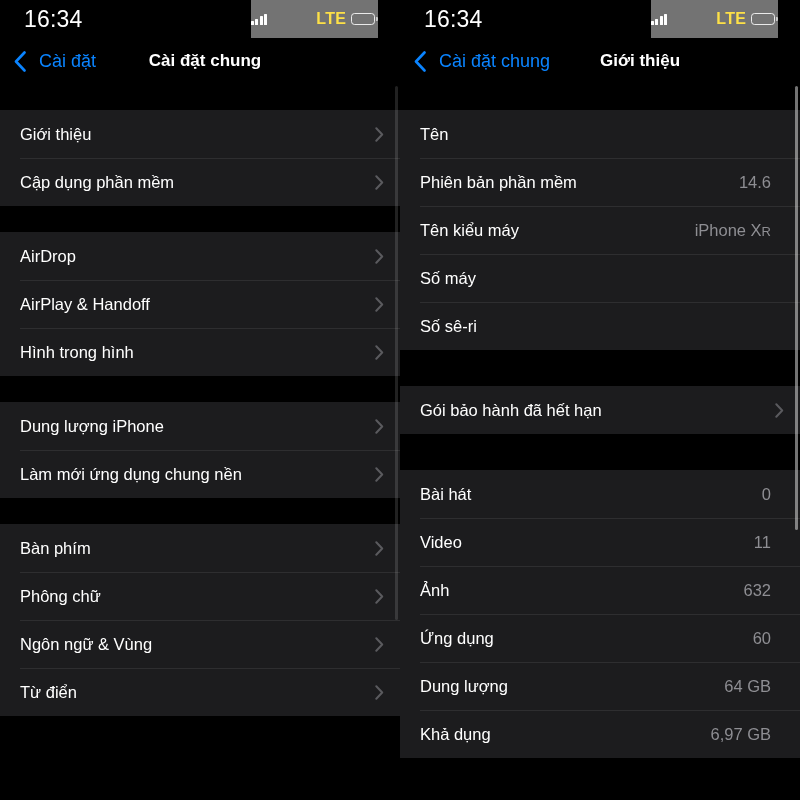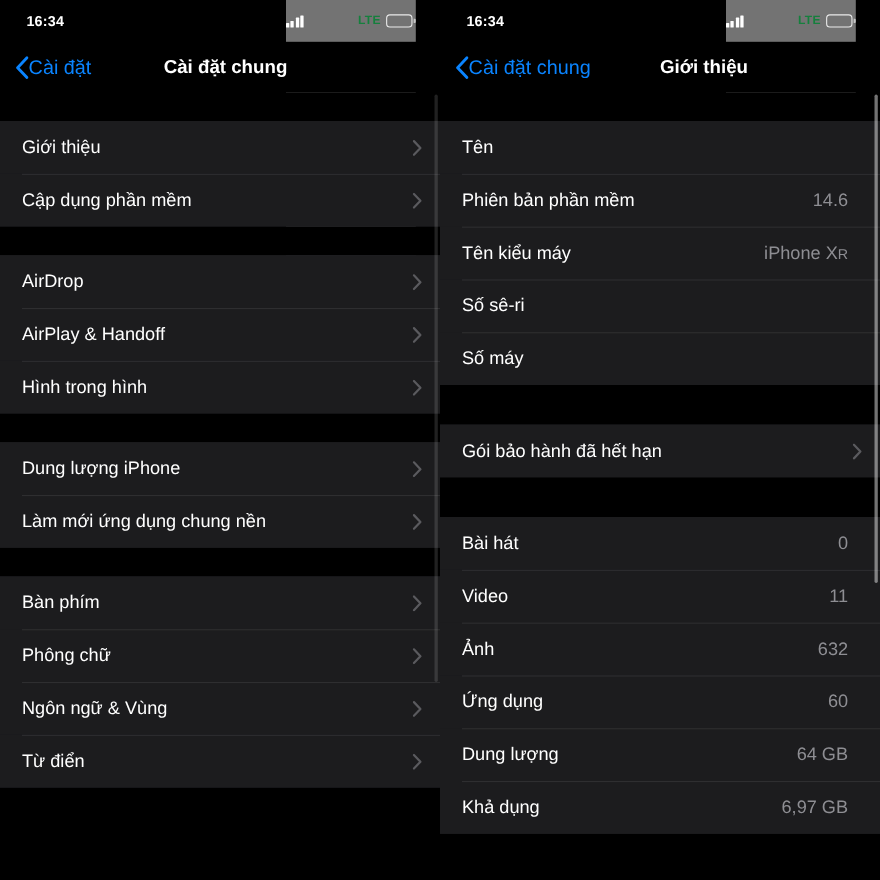--- a/index.html
+++ b/index.html
@@ -19,30 +19,30 @@
   }
 
   
   .statusbar {
     height:38px;
     display:flex; align-items:center; justify-content:space-between;
     padding:0 22px 0 24px;
     background:#000;
   }
   .sb-time {
-    color:#fff; font-size:13px; font-weight:700; letter-spacing:0.2px;
+    color:#fff; font-size:23px; font-weight:400; letter-spacing:0.2px;
   }
   .sb-right { display:flex; align-items:center; gap:5px; }
   .bars { display:flex; align-items:flex-end; gap:1.5px; height:11px; }
   .bars i { display:block; width:3px; background:#fff; border-radius:0.5px; }
   .bars i:nth-child(1){ height:4px; }
   .bars i:nth-child(2){ height:6px; }
   .bars i:nth-child(3){ height:8.5px; }
   .bars i:nth-child(4){ height:11px; }
-  .lte { color:#15803d; font-size:11px; font-weight:600; letter-spacing:0.3px;padding-left:44px; }
+  .lte { color:#fde047; font-size:16px; font-weight:600; letter-spacing:0.3px;padding-left:44px; }
   .battery { display:flex; align-items:center; gap:1px; }
   .batt-body {
     width:24px; height:12px;
     border:1.4px solid rgba(255,255,255,0.85);
     border-radius:3.5px;
     padding:1.2px;
   }
   .batt-fill { height:100%; background:#fff; border-radius:1.8px; }
   .batt-cap {
     width:1.8px; height:4.5px;
@@ -52,21 +52,21 @@
 
   
   .navbar {
     height:46px;
     display:flex; align-items:center;
     position:relative;
     background:#000;
     padding:0 14px;
   }
   .back {
-    display:flex; align-items:center; gap:0;
+    display:flex; align-items:center; gap:13px;
     color:#0a84ff;
     cursor:pointer;
     z-index:2;
   }
   .back svg { display:block; }
   .back-label {
     font-size:18px;
     color:#0a84ff;
     white-space:nowrap;
   }
@@ -317,24 +317,24 @@
           </div>
           <div class="row">
             <span class="row-label">Phiên bản phần mềm</span>
             <span class="row-value">14.6</span>
           </div>
           <div class="row">
             <span class="row-label">Tên kiểu máy</span>
             <span class="row-value">iPhone X<span class="smallcap">R</span></span>
           </div>
           <div class="row">
+            <span class="row-label">Số máy</span>
+          </div>
+          <div class="row">
             <span class="row-label">Số sê-ri</span>
-          </div>
-          <div class="row">
-            <span class="row-label">Số máy</span>
           </div>
         </div>
         <div class="gap" style="height:36px"></div>
         <div class="group">
           <div class="row tappable">
             <span class="row-label">Gói bảo hành đã hết hạn</span>
             <span class="chev">
               <svg width="9" height="15" viewBox="0 0 9 15" fill="none">
                 <path d="M1.3 1.3L7.2 7.5L1.3 13.7" stroke="currentColor" stroke-width="2" stroke-linecap="round" stroke-linejoin="round"></path>
               </svg>

